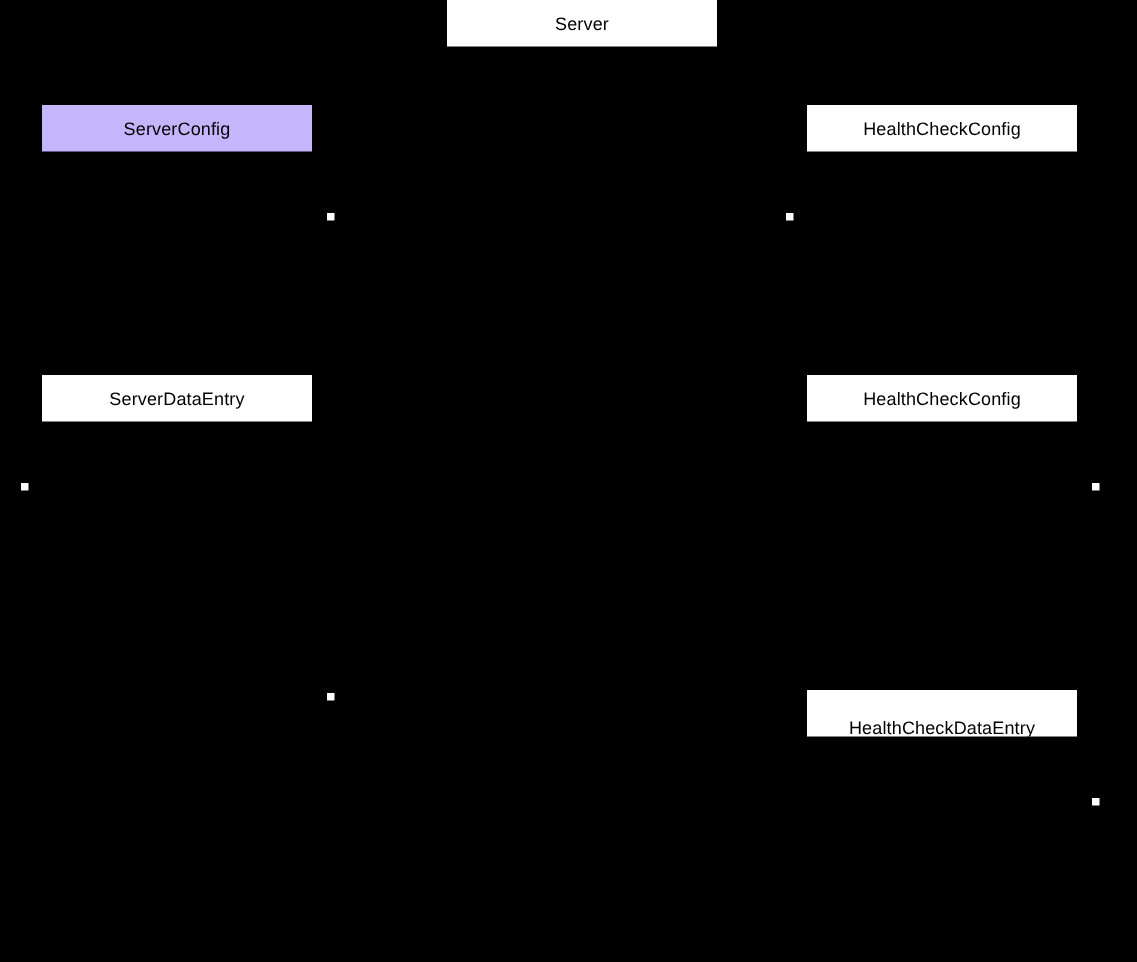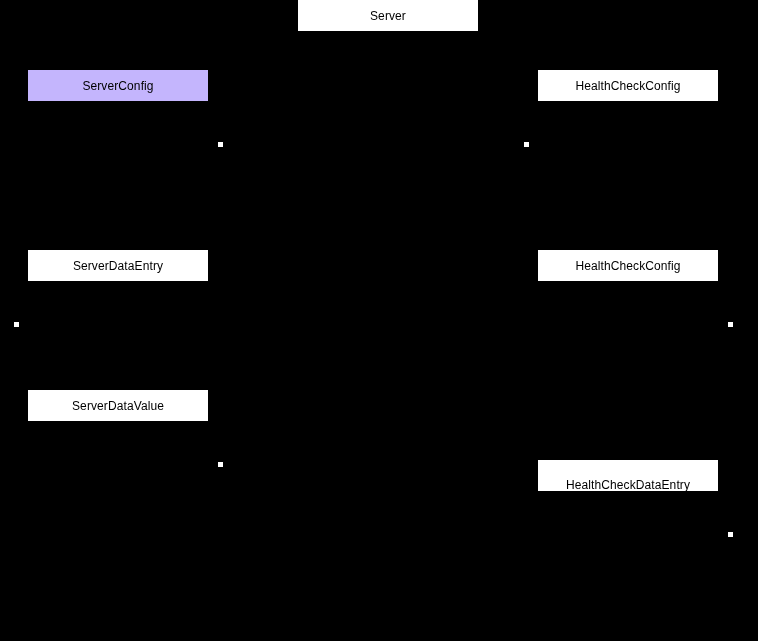--- a/index.html
+++ b/index.html
@@ -70,23 +70,20 @@
   </div>
 
   <div class="node-box" style="left: 538px; top: 70px; width: 180px; height: 31px; background: rgb(255, 255, 255); color: rgb(0, 0, 0);">
     <span class="node-label">HealthCheckConfig</span>
   </div>
 
   <div class="node-box" style="left: 538px; top: 250px; width: 180px; height: 31px; background: rgb(255, 255, 255); color: rgb(0, 0, 0);">
     <span class="node-label">HealthCheckConfig</span>
   </div>
 
-  <div class="node-box" style="left: 28px; top: 390px; width: 180px; height: 31px; background: rgb(255, 255, 255); color: rgb(0, 0, 0);">
-    <span class="node-label">ServerDataValue</span>
-  </div>
 
   <div class="node-box" style="left: 538px; top: 460px; width: 180px; height: 31px; background: rgb(255, 255, 255); color: rgb(0, 0, 0); align-items: flex-end;">
     <span class="node-label">HealthCheckDataEntry</span>
   </div>
 
   <div class="edge-marker" style="left: 218px; top: 142px; background: rgb(255, 255, 255);"></div>
   <div class="edge-marker" style="left: 524px; top: 142px; background: rgb(255, 255, 255);"></div>
   <div class="edge-marker" style="left: 14px; top: 322px; background: rgb(255, 255, 255);"></div>
   <div class="edge-marker" style="left: 728px; top: 322px; background: rgb(255, 255, 255);"></div>
   <div class="edge-marker" style="left: 218px; top: 462px; background: rgb(255, 255, 255);"></div>

